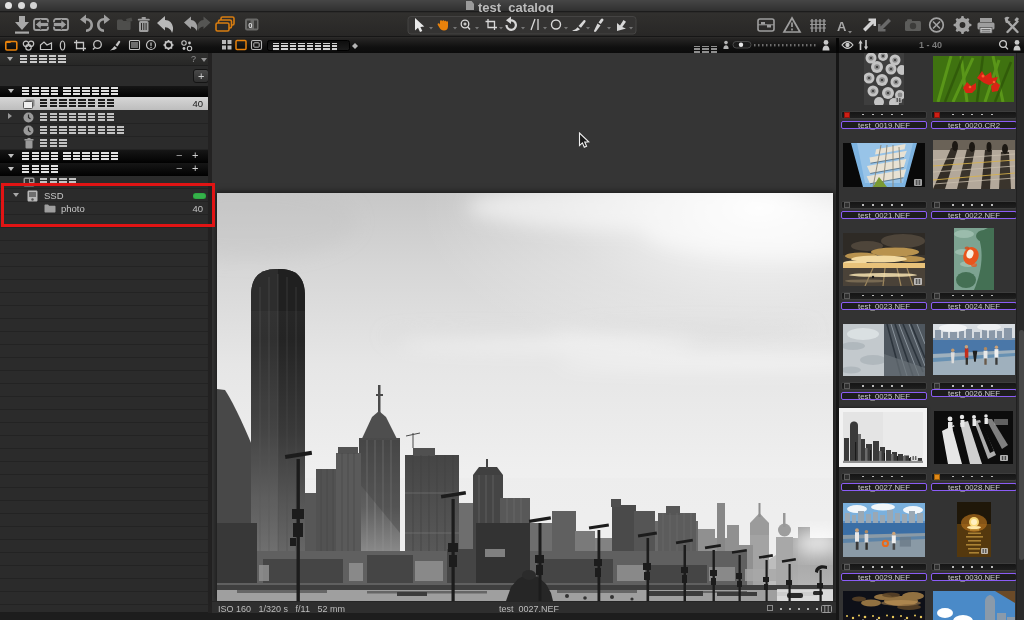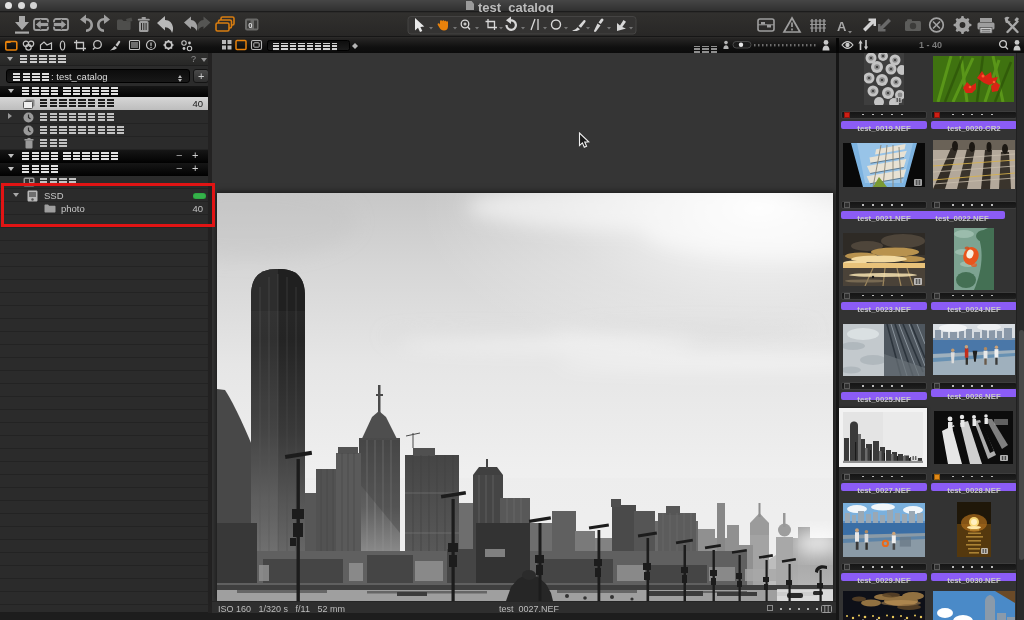--- a/index.html
+++ b/index.html
@@ -10,22 +10,22 @@
   repeating-linear-gradient(0deg, var(--bg,#2b2b2b) 0 1px, transparent 1px 3px),
   repeating-linear-gradient(90deg, currentColor 0 7.5px, transparent 7.5px 9.6px);}
 .jp8{display:inline-block;vertical-align:middle;height:8px;background:
   repeating-linear-gradient(0deg, var(--bg,#2b2b2b) 0 1px, transparent 1px 3px),
   repeating-linear-gradient(90deg, currentColor 0 6.5px, transparent 6.5px 8.4px);}
 .rbar{position:absolute;width:86px;height:8px;background:linear-gradient(#151515,#1f1f1f);
  border:1px solid #3d3d3d;border-radius:2px;}
 .tag{position:absolute;left:2px;top:0px;width:6px;height:6px;background:#2e2e2e;border:0.5px solid #5a5a5a;}
 .dots{position:absolute;left:20px;top:2.4px;width:44px;height:1.6px;
  background:repeating-linear-gradient(90deg,#bbb 0 1.8px,transparent 1.8px 9.7px);}
-.nbar{position:absolute;width:86px;height:8px;background:#1d1d1d;border:4px solid #8b5cf6;border-radius:2px;
- font-size:7.8px;line-height:7px;text-align:center;color:#c9c9c9;font-weight:bold;}
+.nbar{position:absolute;width:86px;height:8px;background:#1d1d1d;border:1px solid #8b5cf6;border-radius:2px;
+ font-size:7.8px;line-height:7px;text-align:center;color:#c9c9c9;}
 </style></head>
 <body>
 <div id="app">
 
 <div class="abs" id="titlebar" style="left:0;top:0;width:1024px;height:12px;
  background:linear-gradient(#464646,#303030);border-bottom:1px solid #1c1c1c;">
   <div class="abs" style="left:5px;top:1.5px;width:7px;height:7px;border-radius:50%;background:#e3e3e3;"></div>
   <div class="abs" style="left:17.5px;top:1.5px;width:7px;height:7px;border-radius:50%;background:#dadada;"></div>
   <div class="abs" style="left:29.5px;top:1.5px;width:7px;height:7px;border-radius:50%;background:#d2d2d2;"></div>
   <div class="abs" style="left:466px;top:1px;width:8px;height:9px;background:#9a9a9a;clip-path:polygon(0 0,70% 0,100% 30%,100% 100%,0 100%);"></div>
@@ -322,26 +322,20 @@
 
 <div class="abs" id="sidebar" style="left:0;top:53px;width:208px;height:559px;background:#2b2b2b;--bg:#2b2b2b;">
 
   <div class="abs" style="left:0;top:0;width:208px;height:13px;background:linear-gradient(#313130,#272726);border-bottom:1px solid #1e1e1e;color:#c9c9c9;">
     <span class="abs" style="left:7px;top:4px;width:0;height:0;border:3.5px solid transparent;border-top:4.5px solid #b0b0b0;"></span>
     <i class="jp abs" style="left:20px;top:2px;width:46px;"></i>
     <span class="abs" style="left:191px;top:1px;font-size:9px;color:#909090;">?</span>
     <span class="abs" style="left:201px;top:5px;width:0;height:0;border:3px solid transparent;border-top:4px solid #909090;"></span>
   </div>
 
-  <div class="abs" style="left:6px;top:16px;width:184px;height:14px;border-radius:3px;background:linear-gradient(#0c0c0c,#181818);border:1px solid #000;color:#dedede;">
-    <i class="jp abs" style="left:6px;top:2.5px;width:36px;--bg:#111;"></i>
-    <span class="abs" style="left:44px;top:1px;font-size:9.5px;color:#dedede;">: test_catalog</span>
-    <span class="abs" style="left:171px;top:2.5px;width:0;height:0;border:2.5px solid transparent;border-bottom:3.5px solid #b5b5b5;"></span>
-    <span class="abs" style="left:171px;top:8.5px;width:0;height:0;border:2.5px solid transparent;border-top:3.5px solid #b5b5b5;"></span>
-  </div>
   <div class="abs" style="left:193px;top:16px;width:16px;height:14px;border-radius:3px;background:linear-gradient(#4a4a4a,#2e2e2e);border:1px solid #141414;">
     <span class="abs" style="left:4px;top:0px;font-size:11px;color:#cfcfcf;">+</span>
   </div>
 
   <div class="abs" style="left:0;top:33px;width:208px;height:11px;background:linear-gradient(#161616,#010101);color:#e2e2e2;--bg:#0a0a0a;">
     <span class="abs" style="left:8px;top:3px;width:0;height:0;border:3px solid transparent;border-top:4px solid #c0c0c0;"></span>
     <i class="jp abs" style="left:22px;top:1px;width:36px;"></i>
     <i class="jp abs" style="left:63px;top:1px;width:55px;"></i>
   </div>
 
@@ -767,21 +761,21 @@
 
 <div class="rbar" style="left:2px;top:148px;">
         <span class="tag"></span>
         <span class="dots"></span>
       </div>
 <div class="rbar" style="left:92px;top:148px;">
         <span class="tag"></span>
         <span class="dots"></span>
       </div>
 <div class="nbar" style="left:2px;top:158px;">test_0021.NEF</div>
-<div class="nbar" style="left:80px;top:158px;">test_0022.NEF</div>
+<div class="nbar" style="left:92px;top:158px;">test_0022.NEF</div>
 
 <div class="rbar" style="left:2px;top:238.5px;">
         <span class="tag"></span>
         <span class="dots"></span>
       </div>
 <div class="rbar" style="left:92px;top:238.5px;">
         <span class="tag"></span>
         <span class="dots"></span>
       </div>
 <div class="nbar" style="left:2px;top:248.5px;">test_0023.NEF</div>

